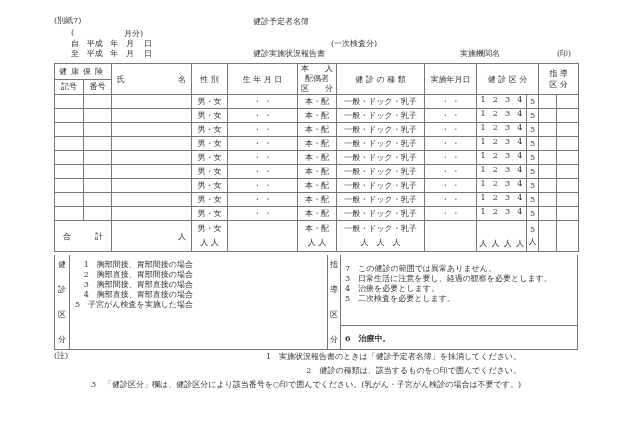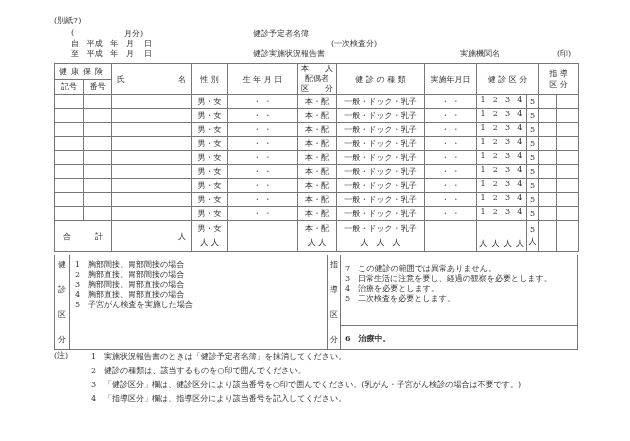--- a/index.html
+++ b/index.html
@@ -9,29 +9,29 @@
   table.main { position:absolute; left:54px; top:63px; border-collapse:collapse; table-layout:fixed; }
   table.main td { border:1px solid #777; padding:0; text-align:center; vertical-align:middle;
                   font-size:8px; height:13px; overflow:hidden; white-space:nowrap; line-height:9px; }
   .sp { letter-spacing:4px; }
   .nums { display:flex; height:100%; }
   .nums span { flex:1; text-align:center; }
   .box { position:absolute; border:1px solid #777; }
   .vlabel { display:flex; flex-direction:column; justify-content:space-between; align-items:center;
             height:100%; padding:4px 0; box-sizing:border-box; }
   .list div { line-height:10px; font-size:8px; }
-  .notes div { line-height:14px; font-size:8px; }
+  .notes div { line-height:14px; font-size:8px;text-align:right; }
 </style>
 </head>
 <body>
 
 <div class="abs" style="left:54px;top:15px;">(別紙7)</div>
 <div class="abs" style="left:71px;top:28px;">(</div>
 <div class="abs" style="left:124px;top:28px;">月分)</div>
-<div class="abs" style="left:253px;top:28px;text-align:center;">健診予定者名簿</div>
+<div class="abs" style="left:253px;top:16px;text-align:center;">健診予定者名簿</div>
 
 <div class="abs" style="left:71px;top:38px;">
   <span>自</span>&nbsp;&nbsp;
   <span>平成</span>&nbsp;&nbsp;
   <span>年</span>&nbsp;&nbsp;
   <span>月</span>&nbsp;&nbsp;&nbsp;
   <span>日</span>
 </div>
 <div class="abs" style="left:331px;top:38px;">(一次検査分)</div>
 
@@ -334,21 +334,21 @@
 
 <div class="box" style="left:54px;top:255px;width:522px;height:94px;border-top:none;">
   <div style="position:absolute;left:0;top:0;width:14px;height:100%;border-right:1px solid #777;">
     <div class="vlabel">
       <span>健</span>
       <span>診</span>
       <span>区</span>
       <span>分</span>
     </div>
   </div>
-  <div class="list" style="position:absolute;left:20px;top:5px;">
+  <div class="list" style="position:absolute;left:20px;top:5px;text-align:right;">
     <div>1　胸部間接、胃部間接の場合</div>
     <div>2　胸部直接、胃部間接の場合</div>
     <div>3　胸部間接、胃部直接の場合</div>
     <div>4　胸部直接、胃部直接の場合</div>
     <div>5　子宮がん検査を実施した場合</div>
   </div>
   <div style="position:absolute;left:272px;top:0;width:12px;height:100%;border-left:1px solid #777;border-right:1px solid #777;">
     <div class="vlabel">
       <span>指</span>
       <span>導</span>
@@ -364,14 +364,13 @@
   </div>
   <div style="position:absolute;left:285px;top:70px;right:0;border-top:1px solid #777;"></div>
   <div class="abs" style="left:290px;top:78px;font-weight:bold;">6　治療中。</div>
 </div>
 
 <div class="abs" style="left:54px;top:350px;">(注)</div>
 <div class="notes abs" style="left:91px;top:350px;">
   <div>1　実施状況報告書のときは「健診予定者名簿」を抹消してください。</div>
   <div>2　健診の種類は、該当するものを○印で囲んでください。</div>
   <div>3　「健診区分」欄は、健診区分により該当番号を○印で囲んでください。(乳がん・子宮がん検診の場合は不要です。)</div>
-  <div>4　「指導区分」欄は、指導区分により該当番号を記入してください。</div>
 </div>
 
 </body></html>

